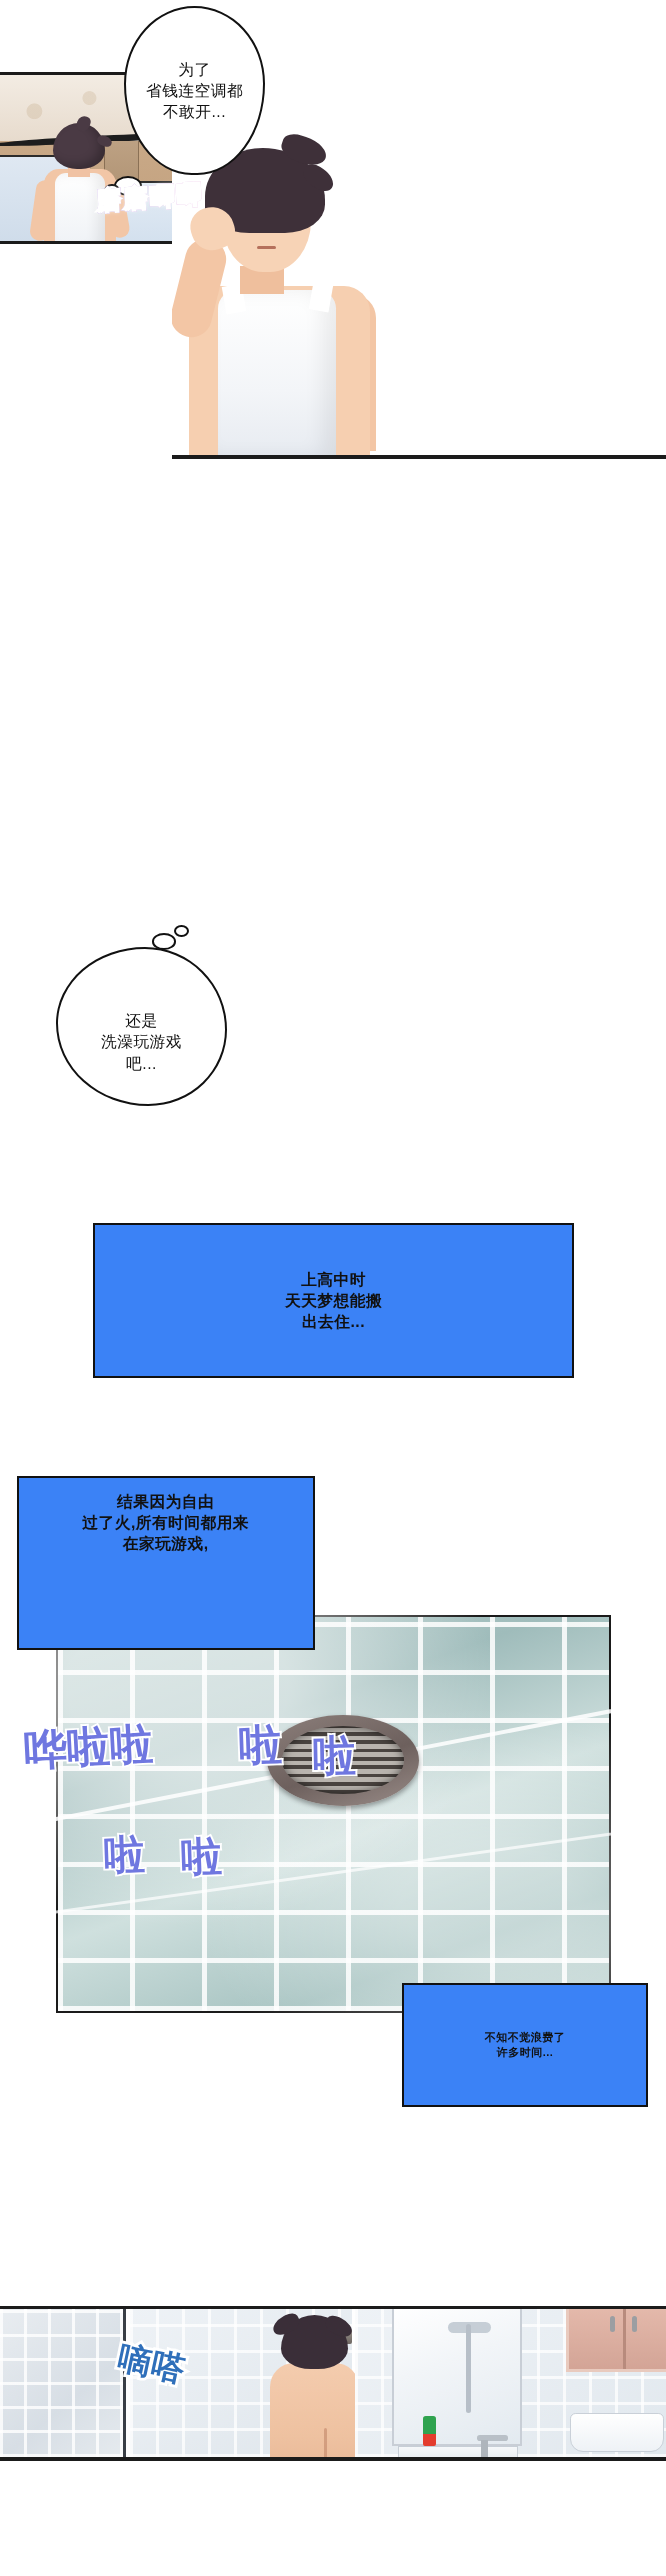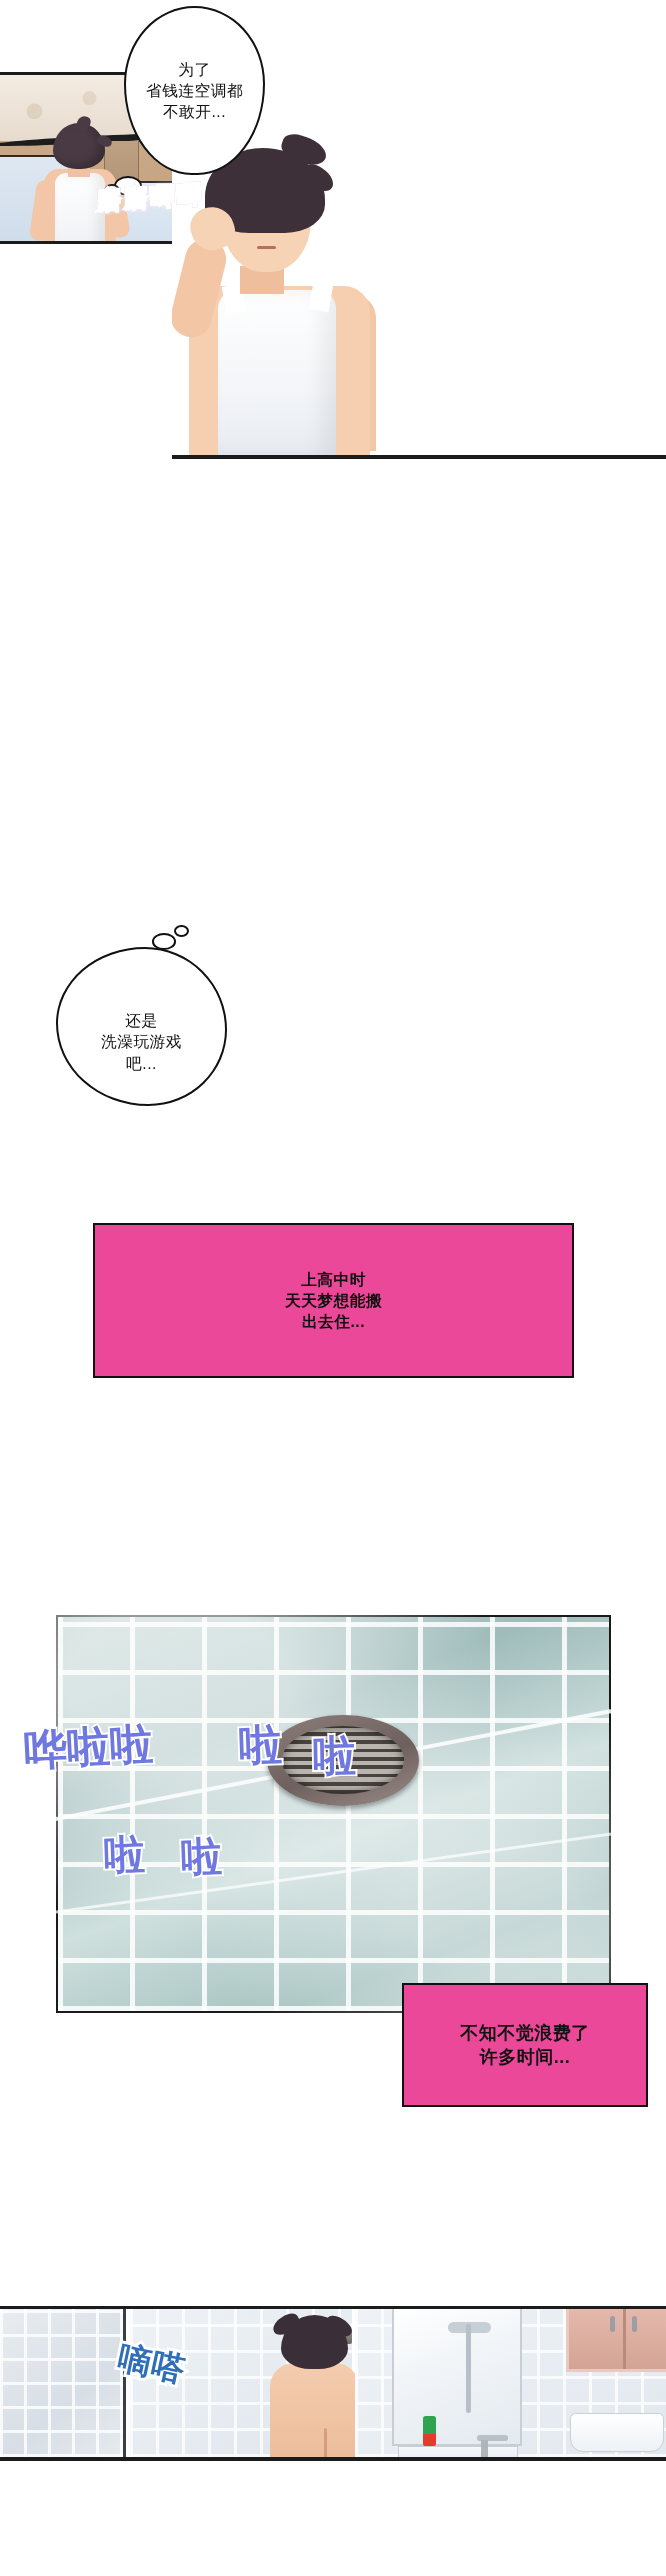--- a/index.html
+++ b/index.html
@@ -15,21 +15,21 @@
     background:#ffffff;
     overflow:hidden;
   }
 
   
   .panel{position:absolute;overflow:hidden;}
 
   
   .caption-box{
     position:absolute;
-    background:#ec4899;
+    background:#3b82f6;
     border:2.8px solid #111111;
     box-sizing:border-box;
     display:flex;
     align-items:center;
     justify-content:center;
     z-index:40;
   }
   .caption-text{
     text-align:center;
     color:#111111;
@@ -413,40 +413,45 @@
   </div>
   <div class="bub-dot" style="left:152px;top:933px;width:20.4px;height:13px;"></div>
   <div class="bub-dot" style="left:174px;top:925px;width:11px;height:8.3px;"></div>
 
   <div class="caption-box" id="caption1" style="left:93px;top:1223px;width:481px;height:155px;">
     <div class="caption-text" style="font-size:15.7px;">上高中时
 天天梦想能搬
 出去住...</div>
   </div>
 
+  <div class="caption-box" id="caption2" style="left:16.7px;top:1476px;width:298px;height:174px;justify-content:center;align-items:flex-start;padding-top:13px;">
+    <div class="caption-text" style="font-size:15.7px;">结果因为自由
+过了火,所有时间都用来
+在家玩游戏,</div>
+  </div>
 
   <div class="panel" id="p4-wrap">
     <div id="p4-tiles"></div>
     <div id="p4-sheen"></div>
     <div id="p4-water1"></div>
     <div id="p4-water2"></div>
     <div id="p4-drain">
       <div id="p4-drain-ring"></div>
       <div id="p4-drain-inner"></div>
     </div>
   </div>
 
   <div class="sfx-hua" style="left:24px;top:1719px;font-size:43px;transform:rotate(-3deg);">哗啦啦</div>
   <div class="sfx-hua" style="left:239px;top:1717px;font-size:43px;transform:rotate(-2deg);">啦</div>
   <div class="sfx-hua" style="left:313px;top:1728px;font-size:43px;transform:rotate(-1deg);">啦</div>
   <div class="sfx-hua" style="left:104px;top:1828px;font-size:41px;transform:rotate(-2deg);">啦</div>
   <div class="sfx-hua" style="left:181px;top:1830px;font-size:41px;transform:rotate(-2deg);">啦</div>
 
   <div class="caption-box" id="caption3" style="left:402px;top:1983px;width:246px;height:124px;">
-    <div class="caption-text" style="font-size:18px;">不知不觉浪费了
+    <div class="caption-text" style="font-size:11px;">不知不觉浪费了
 许多时间...</div>
   </div>
 
   <div class="panel" id="p5">
     <div id="p5-a"></div>
     <div id="p5-b">
       <div id="p5-hook"></div>
     </div>
     <div id="p5-boy">
       <div id="p5-back">

